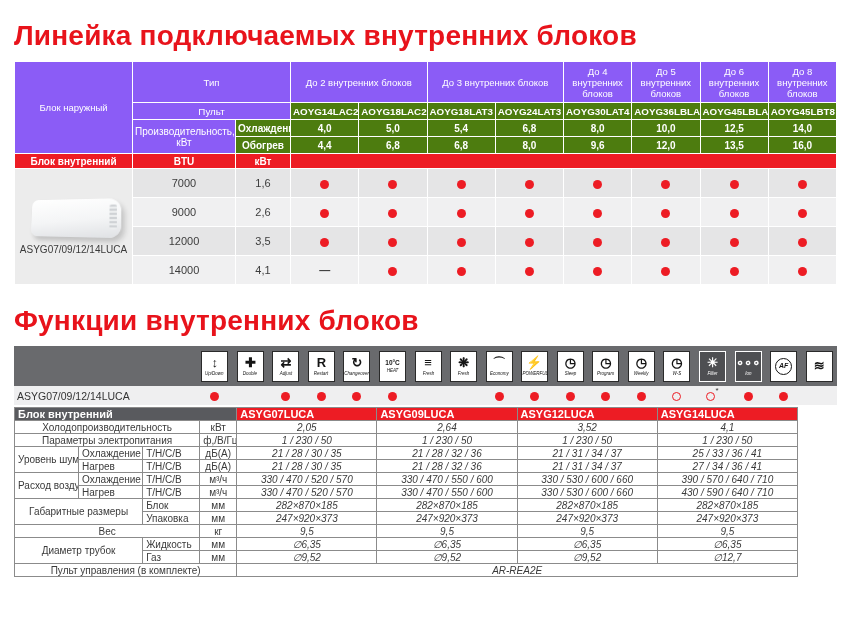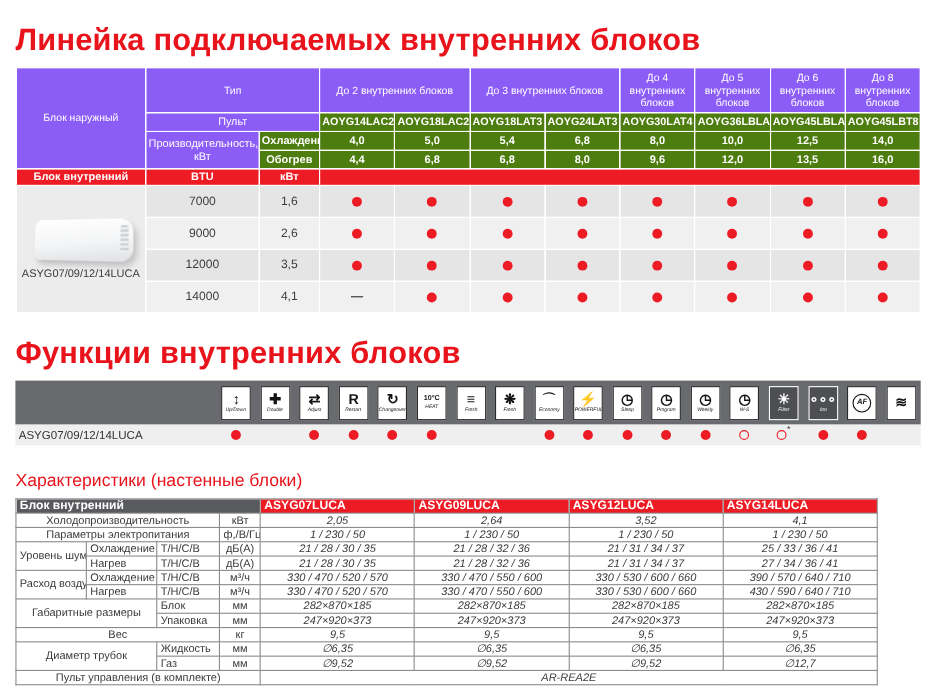--- a/index.html
+++ b/index.html
@@ -313,21 +313,20 @@
         <div class="cell"><span class="dot"></span></div>
         <div class="cell"><span class="dot"></span></div>
         <div class="cell"><span class="dot open"></span></div>
         <div class="cell"><span class="dot open"></span><span class="star">*</span></div>
         <div class="cell"><span class="dot"></span></div>
         <div class="cell"><span class="dot"></span></div>
         <div class="cell"></div>
       </div>
     </div>
 
-  <h2 class="subtitle">Характеристики (настенные блоки)</h2>
   <div id="spec-container">
       <table class="spec">
         <colgroup>
           <col style="width:64px">
           <col style="width:64px">
           <col style="width:57px">
           <col style="width:37px">
           <col style="width:140px">
           <col style="width:140px">
           <col style="width:140px">

